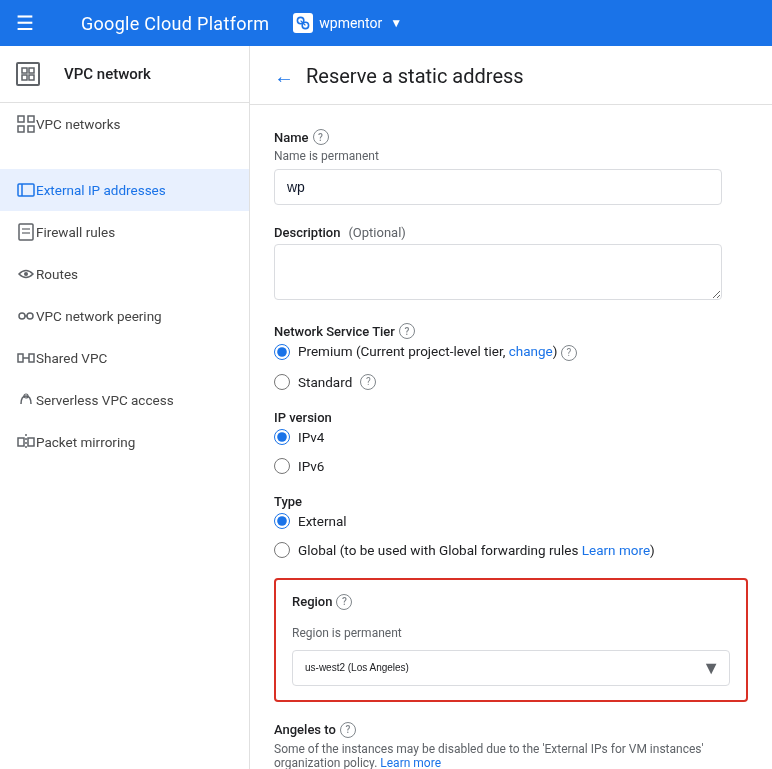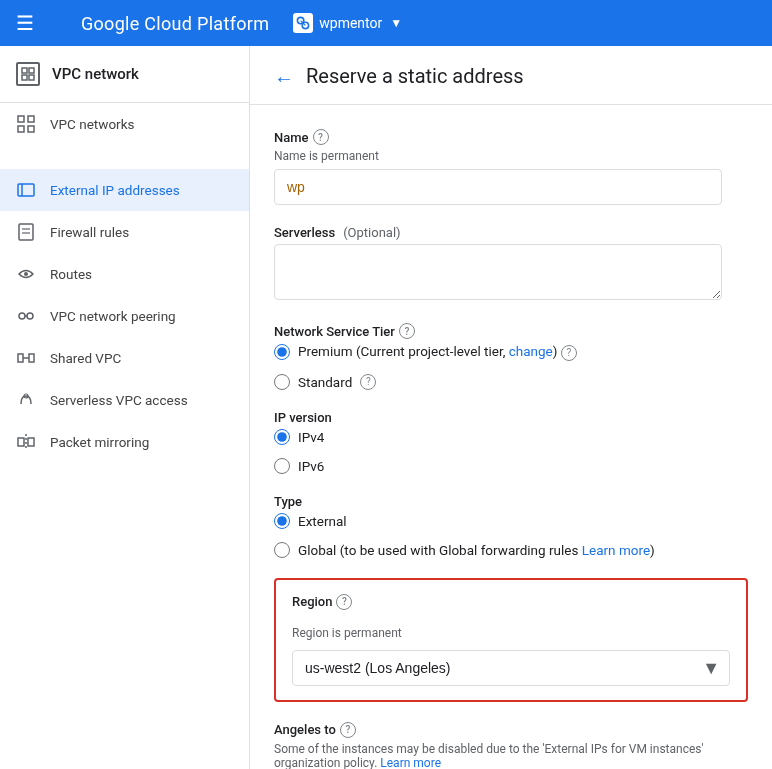--- a/index.html
+++ b/index.html
@@ -39,36 +39,35 @@
     .sidebar {
       width: 250px;
       background: white;
       border-right: 1px solid #e0e0e0;
       flex-shrink: 0;
       overflow-y: auto;
     }
     .sidebar-header {
       display: flex;
       align-items: center;
-      gap: 12px;
+      gap: 24px;
       padding: 16px;
       border-bottom: 1px solid #e0e0e0;
     }
     .sidebar-header-icon {
       width: 24px; height: 24px;
       border: 2px solid #5f6368;
       border-radius: 2px;
       display: flex; align-items: center; justify-content: center;
     }
     .sidebar-header-title { font-size: 15px; font-weight: 500; color: #202124; }
 
     .sidebar-item {
       display: flex;
       align-items: center;
-      gap: 14px;
       padding: 11px 16px;
       cursor: pointer;
       color: #444;
       font-size: 13.5px;
     }
     .sidebar-item.active {
       background: #e8f0fe;
       color: #1a73e8;
       margin-top: 24px;
     }
@@ -125,21 +124,21 @@
     }
     .form-input {
       width: 448px;
       max-width: 100%;
       height: 36px;
       border: 1px solid #dadce0;
       border-radius: 4px;
       padding: 0 12px;
       font-size: 14px;
       outline: none;
-      color: #a16207;
+      color: #0f172a;
     }
     .form-textarea {
       width: 448px;
       max-width: 100%;
       height: 56px;
       border: 1px solid #dadce0;
       border-radius: 4px;
       padding: 8px 12px;
       font-size: 14px;
       resize: vertical;
@@ -181,21 +180,21 @@
       position: relative;
       width: 448px;
       max-width: 100%;
     }
     .form-select {
       width: 100%;
       height: 36px;
       border: 1px solid #dadce0;
       border-radius: 4px;
       padding: 0 32px 0 12px;
-      font-size: 14px;
+      font-size: 10px;
       appearance: none;
       background: white;
       outline: none;
       color: #202124;
       cursor: pointer;
     }
     .select-arrow {
       position: absolute;
       right: 10px;
       top: 50%;
@@ -353,21 +352,21 @@
         <div class="form-label">
           <span>Name</span>
           <span class="help-icon">?</span>
         </div>
         <div class="form-sublabel">Name is permanent</div>
         <input type="text" class="form-input" value="wp" style="">
       </div>
 
       <div class="form-group">
         <div class="form-label">
-          <span>Serverless</span>
+          <span>Description</span>
           <span style="color:#5f6368;font-weight:400;margin-left:4px;">(Optional)</span>
         </div>
         <textarea class="form-textarea" style=""></textarea>
       </div>
 
       <div class="form-group">
         <div class="form-label">
           <span>Network Service Tier</span>
           <span class="help-icon">?</span>
         </div>

